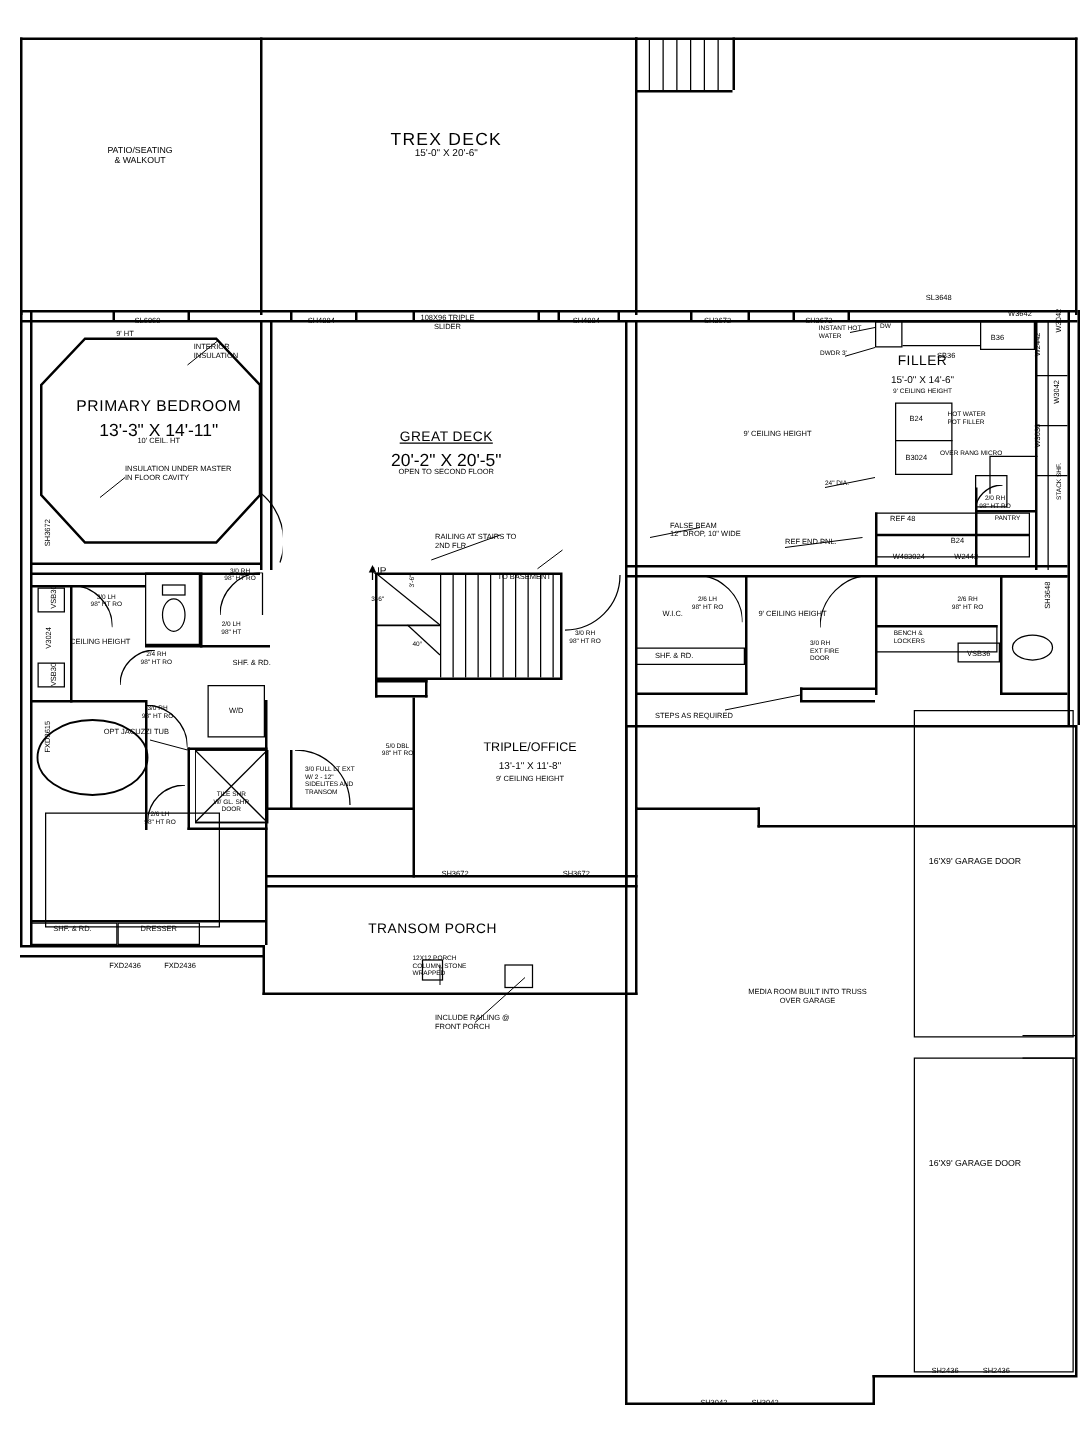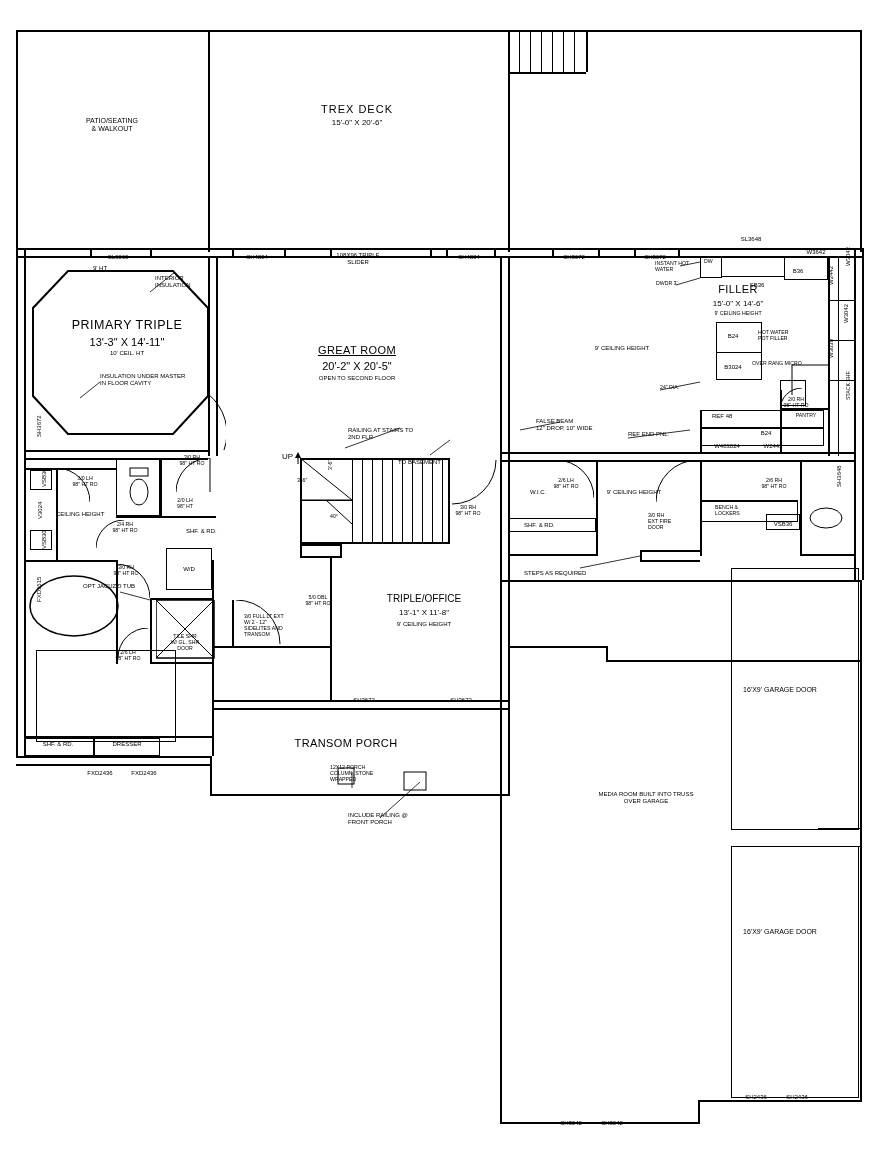--- a/index.html
+++ b/index.html
@@ -11,21 +11,21 @@
   .hthin{height:1px;}
   .vthin{width:1px;}
   .box{position:absolute;border:2px solid #000;box-sizing:border-box;}
   .boxthin{position:absolute;border:1px solid #000;box-sizing:border-box;}
   .lbl{position:absolute;color:#000;white-space:pre;line-height:1.15;}
   .c{text-align:center;transform:translateX(-50%);}
   .t7{font-size:7px;}
   .t6{font-size:6px;}
   .t5{font-size:5.2px;}
   .t8{font-size:8px;}
-  .t9{font-size:11px;}
+  .t9{font-size:14px;}
   .t10{font-size:10px;}
   .t12{font-size:12.5px;letter-spacing:.5px;}
   .t11{font-size:11px;letter-spacing:.4px;}
   .und{text-decoration:underline;}
   .rot{transform-origin:0 0;}
   svg{display:block;}
 </style>
 </head>
 <body>
 
@@ -272,46 +272,46 @@
   <div class="ln v" style="left:678px;top:248px;height:8px;"></div>
 
   <div class="lbl t7 c" style="left:112px;top:117px;">PATIO/SEATING
 &amp; WALKOUT</div>
   <div class="lbl t9 c" style="left:357px;top:103px;letter-spacing:1px;">TREX DECK</div>
   <div class="lbl t8 c" style="left:357px;top:118px;">15'-0" X 20'-6"</div>
 
   <div class="lbl t6 c" style="left:100px;top:265px;">9' HT</div>
   <div class="lbl t6" style="left:155px;top:275px;">INTERIOR
 INSULATION</div>
-  <div class="lbl t12 c" style="left:127px;top:318px;">PRIMARY TRIPLE</div>
+  <div class="lbl t12 c" style="left:127px;top:318px;">PRIMARY BEDROOM</div>
   <div class="lbl t9 c" style="left:127px;top:336px;">13'-3" X 14'-11"</div>
   <div class="lbl t6 c" style="left:127px;top:350px;">10' CEIL. HT</div>
   <div class="lbl t6" style="left:100px;top:373px;">INSULATION UNDER MASTER
 IN FLOOR CAVITY</div>
 
-  <div class="lbl t11 c und" style="left:357px;top:344px;">GREAT ROOM</div>
+  <div class="lbl t11 c und" style="left:357px;top:344px;">GREAT DECK</div>
   <div class="lbl t9 c" style="left:357px;top:360px;">20'-2" X 20'-5"</div>
   <div class="lbl t6 c" style="left:357px;top:375px;">OPEN TO SECOND FLOOR</div>
 
   <div class="lbl t11 c" style="left:738px;top:283px;">FILLER</div>
   <div class="lbl t8 c" style="left:738px;top:299px;">15'-0" X 14'-6"</div>
   <div class="lbl t5 c" style="left:738px;top:311px;">9' CEILING HEIGHT</div>
   <div class="lbl t6 c" style="left:622px;top:345px;">9' CEILING HEIGHT</div>
   <div class="lbl t6 c" style="left:634px;top:489px;">9' CEILING HEIGHT</div>
 
   <div class="lbl t10 c" style="left:424px;top:593px;">TRIPLE/OFFICE</div>
   <div class="lbl t8 c" style="left:424px;top:608px;">13'-1" X 11'-8"</div>
   <div class="lbl t6 c" style="left:424px;top:621px;">9' CEILING HEIGHT</div>
 
   <div class="lbl t11 c" style="left:346px;top:737px;">TRANSOM PORCH</div>
 
   <div class="lbl t6" style="left:348px;top:427px;">RAILING AT STAIRS TO
 2ND FLR</div>
   <div class="lbl t6" style="left:398px;top:459px;">TO BASEMENT</div>
-  <div class="lbl t8" style="left:282px;top:452px;">UP</div>
+  <div class="lbl t8" style="left:298px;top:452px;">UP</div>
   <div class="lbl t5" style="left:297px;top:478px;">3'-6"</div>
   <div class="lbl t5" style="left:330px;top:514px;">40°</div>
   <div class="lbl t5 rot" style="left:328px;top:470px;transform:rotate(-90deg);transform-origin:0 0;">3'-6"</div>
 
   <div class="lbl t6" style="left:536px;top:418px;">FALSE BEAM
 12" DROP, 10" WIDE</div>
   <div class="lbl t6" style="left:628px;top:431px;">REF END PNL.</div>
   <div class="lbl t6" style="left:712px;top:413px;">REF 48</div>
   <div class="lbl t5" style="left:758px;top:330px;">HOT WATER
 POT FILLER</div>

